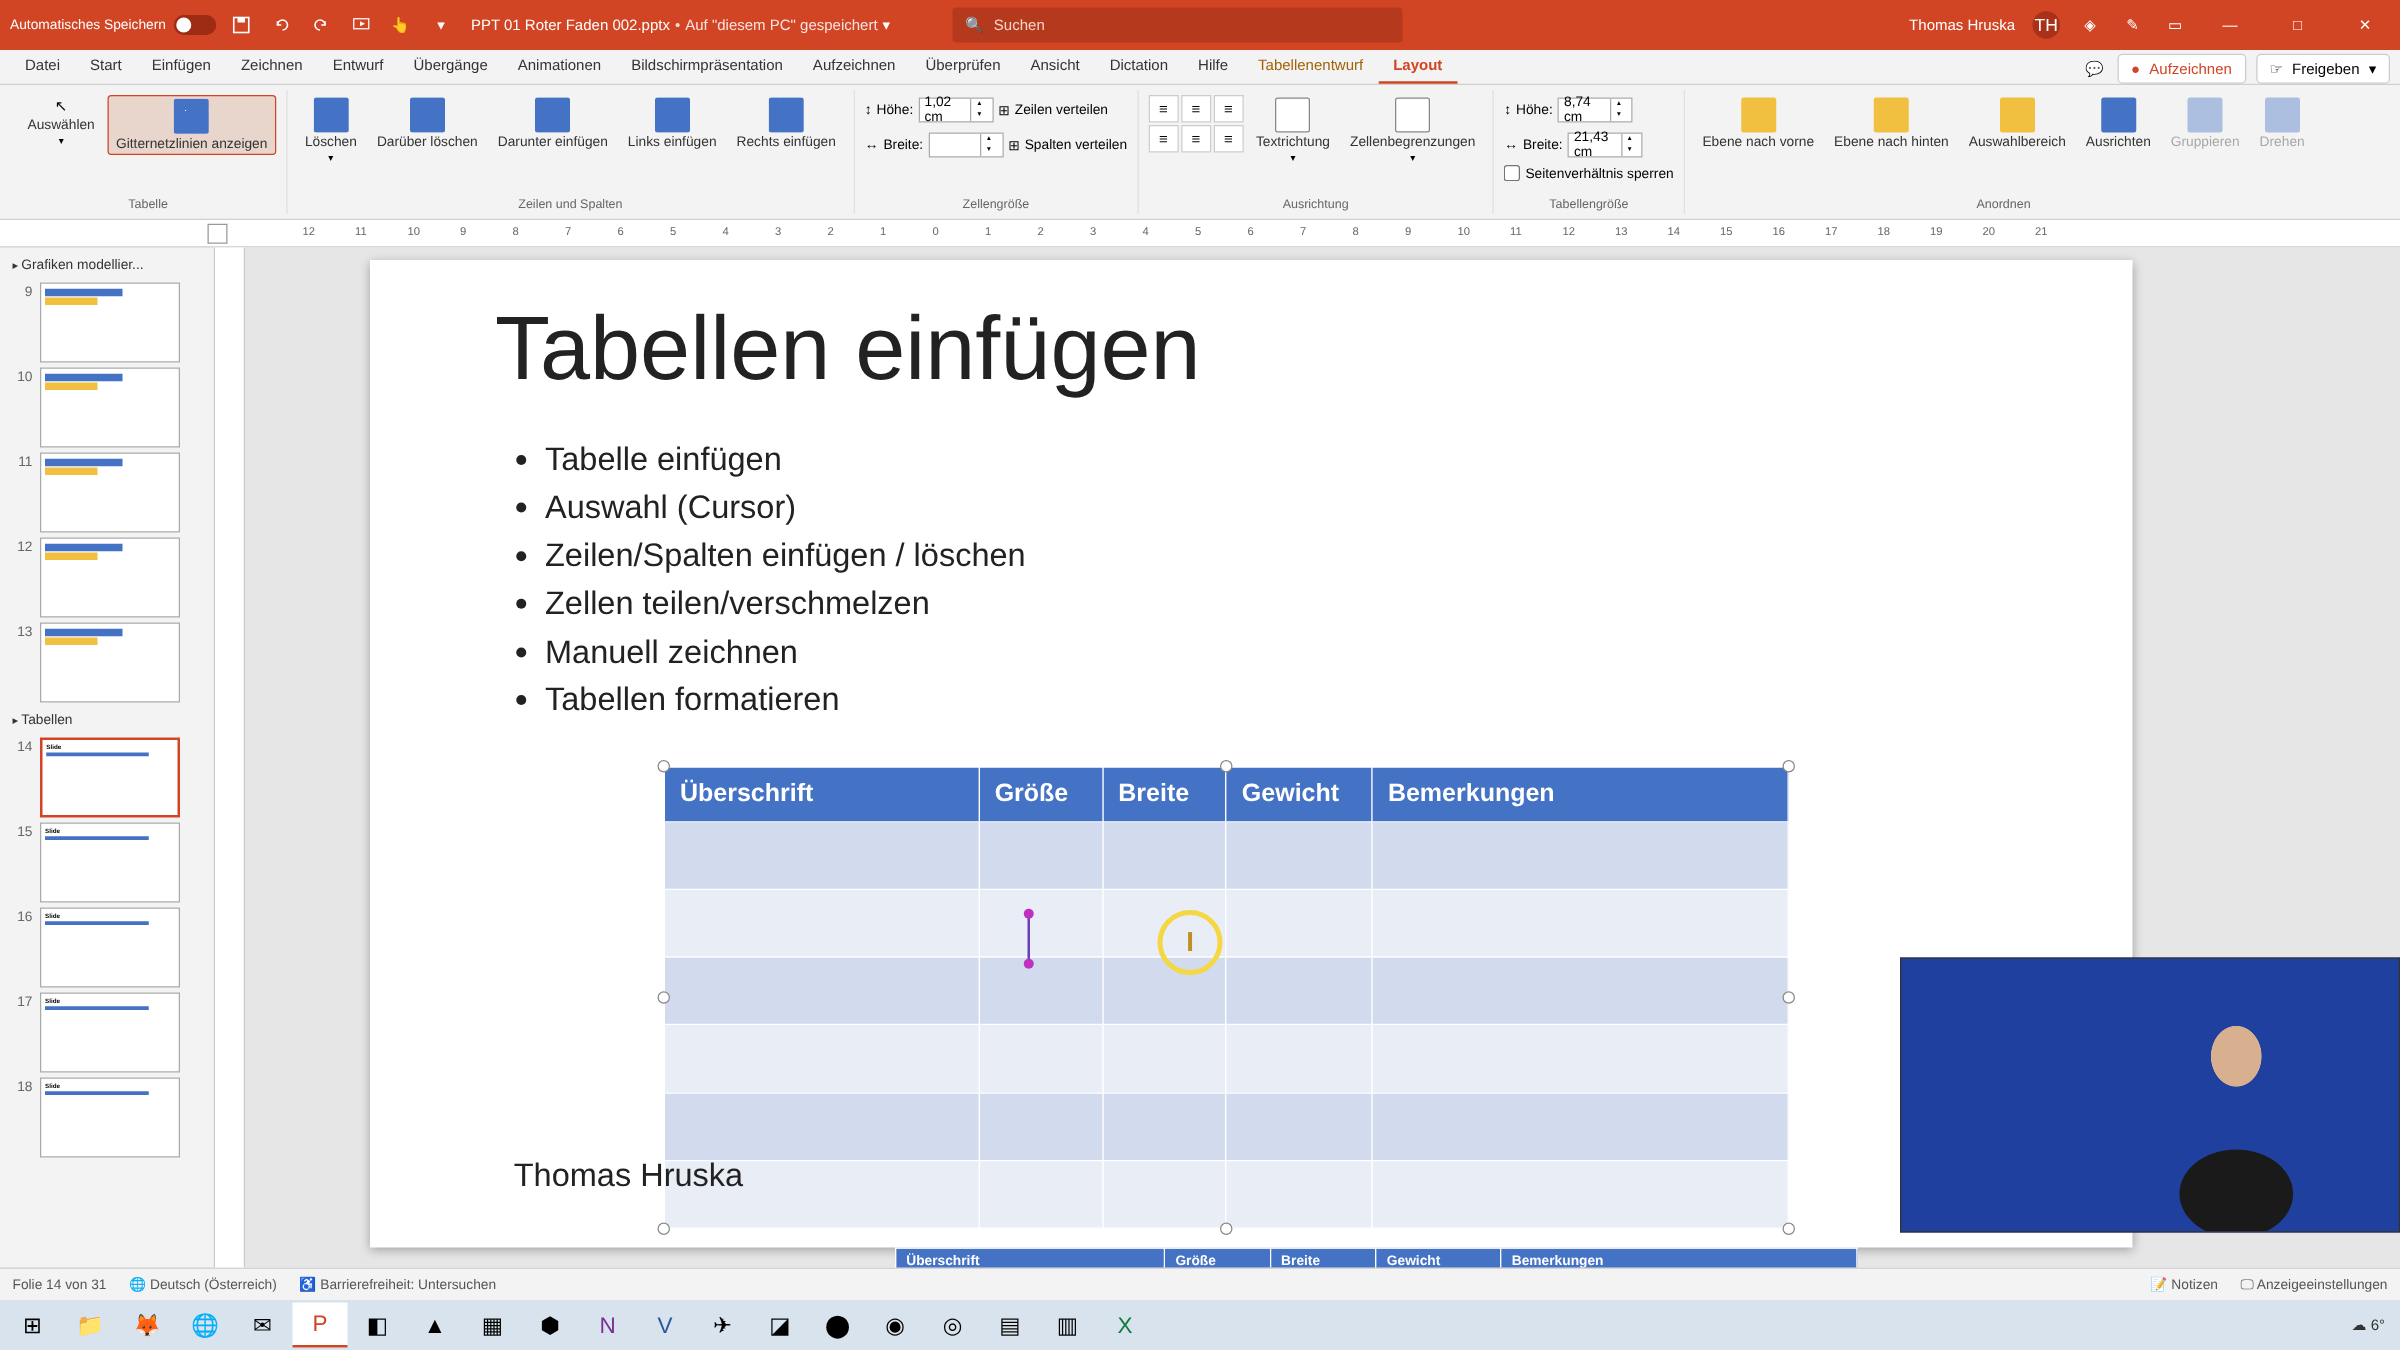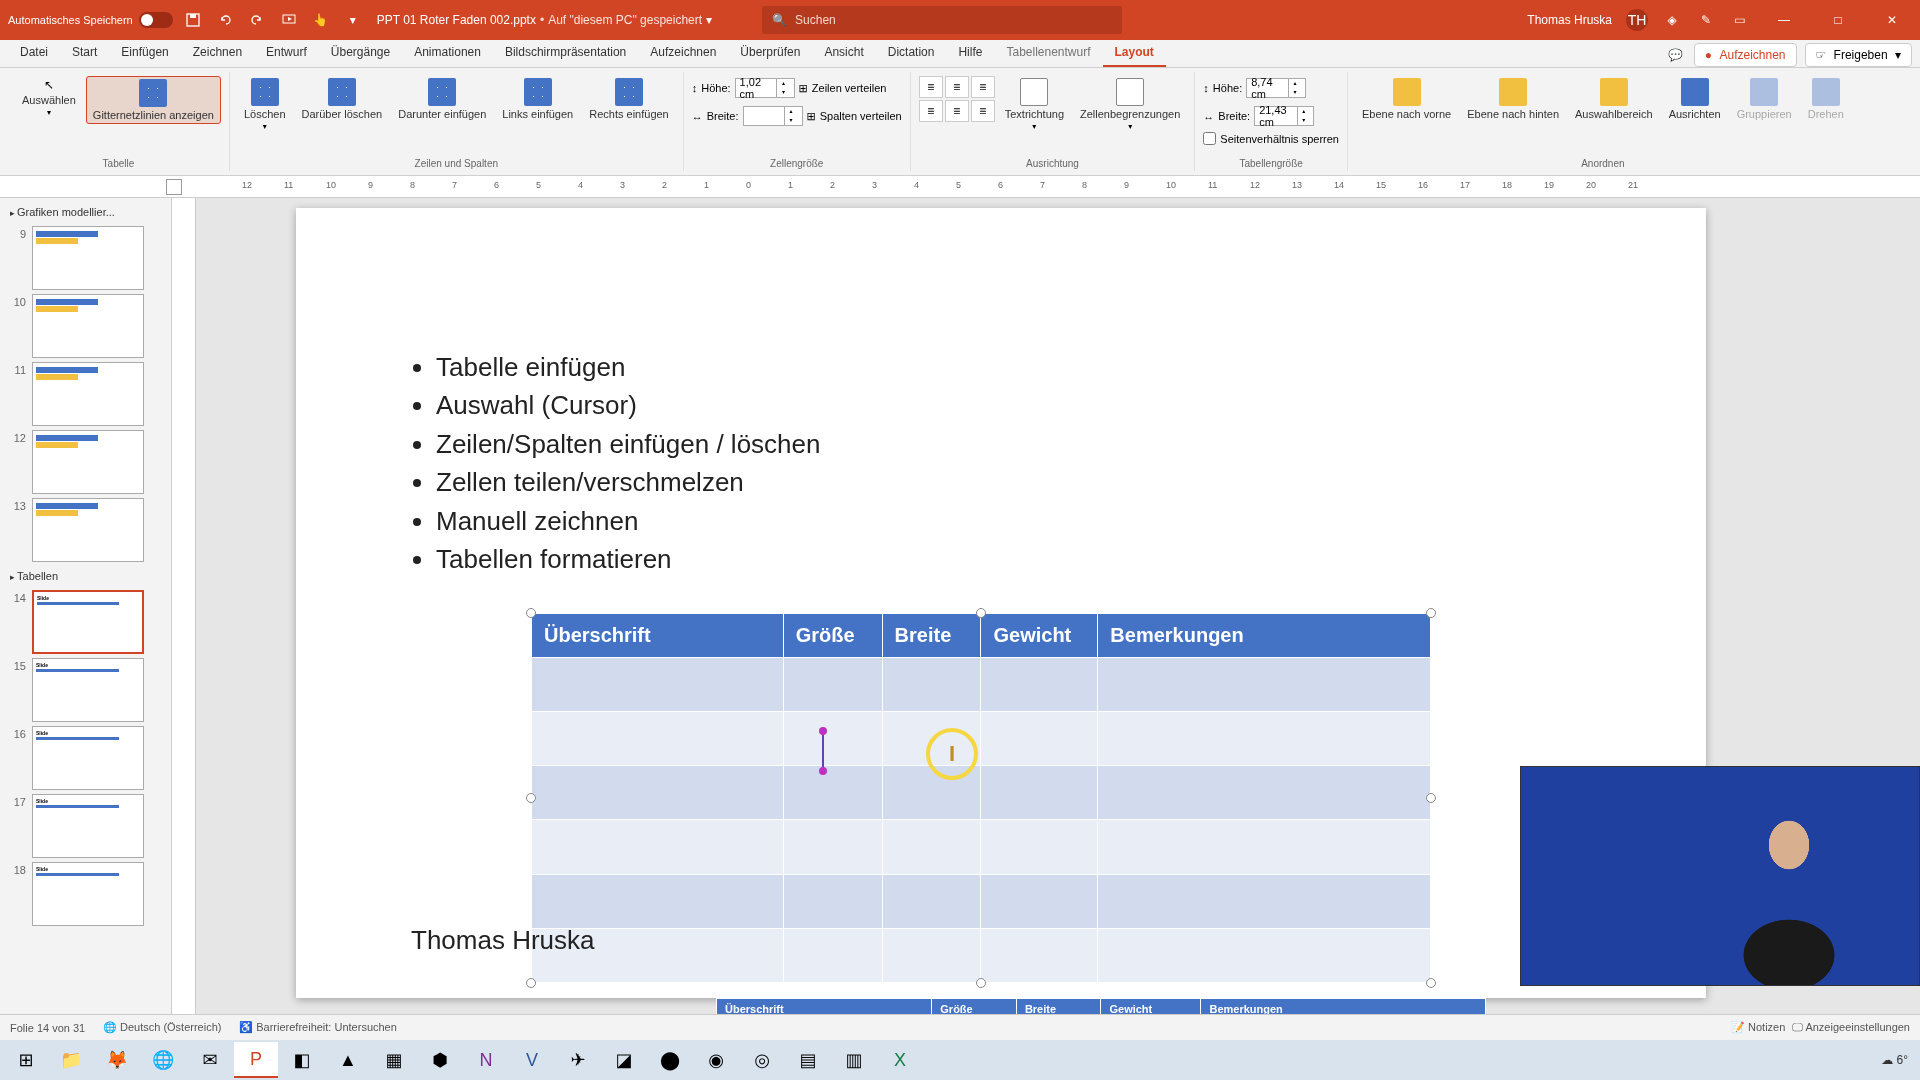--- a/index.html
+++ b/index.html
@@ -17,21 +17,21 @@
 .searchbox{flex:0 0 360px;height:28px;background:#b53a1d;border-radius:3px;display:flex;align-items:center;padding:0 10px;gap:8px;margin-left:40px}
 .searchbox input{background:transparent;border:none;color:#fff;outline:none;flex:1;font-size:12px}
 .searchbox input::placeholder{color:#f5d5cc}
 .titlebar-right{margin-left:auto;display:flex;align-items:center;gap:14px}
 .avatar{width:22px;height:22px;border-radius:50%;background:#a83118;display:flex;align-items:center;justify-content:center;font-size:14px}
 .winbtn{width:40px;height:40px;display:flex;align-items:center;justify-content:center;cursor:pointer}
 
 
 .tabsrow{height:28px;background:#f3f3f3;display:flex;align-items:flex-end;padding:0 8px;border-bottom:1px solid #d0d0d0}
 .tab{padding:6px 12px;font-size:12px;color:#333;cursor:pointer}
-.tab.context{color:#737373}
+.tab.context{color:#a16207}
 .tab.active{color:#d14424;border-bottom:2px solid #d14424;font-weight:600}
 .tabs-right{margin-left:auto;display:flex;gap:8px;align-items:center}
 .btn-pill{padding:4px 10px;border:1px solid #ccc;border-radius:4px;display:flex;align-items:center;gap:4px;background:#fff;font-size:12px;cursor:pointer}
 .btn-pill.red{color:#d14424}
 
 
 .ribbon{height:108px;background:#f3f3f3;border-bottom:1px solid #d0d0d0;display:flex;padding:4px 8px}
 .group{display:flex;flex-direction:column;align-items:center;padding:0 8px;border-right:1px solid #e0e0e0}
 .group:last-child{border-right:none}
 .group-ctrls{flex:1;display:flex;align-items:flex-start;gap:4px;padding-top:4px}
@@ -95,21 +95,21 @@
 
 .smalltable{position:absolute;left:420px;bottom:-22px;width:770px;border-collapse:collapse;font-size:11px}
 .smalltable th{background:#4472c4;color:#fff;text-align:left;padding:4px 8px;border:1px solid #fff;font-weight:700;font-size:11px}
 
 
 .webcam{position:absolute;right:0;bottom:28px;width:400px;height:220px;background:#2040a0;border:1px solid #333;overflow:hidden}
 .webcam .person{position:absolute;right:30px;bottom:0;width:200px;height:200px;background:radial-gradient(ellipse 50px 60px at 50% 30%,#d8b090 40%,transparent 41%),radial-gradient(ellipse 90px 70px at 50% 85%,#1a1a1a 50%,transparent 51%)}
 
 
 .statusbar{height:26px;background:#f3f3f3;border-top:1px solid #ccc;display:flex;align-items:center;padding:0 10px;font-size:11px;color:#555;gap:18px}
-.statusbar .right{margin-left:auto;display:flex;gap:7px;align-items:flex-end}
+.statusbar .right{margin-left:auto;display:flex;gap:18px;align-items:flex-end}
 
 
 .taskbar{height:40px;background:#d9e3ee;display:flex;align-items:center;padding:0 4px;gap:2px}
 .taskbtn{width:44px;height:36px;display:flex;align-items:center;justify-content:center;cursor:pointer;font-size:18px}
 .taskbtn.active{background:#fff;border-bottom:2px solid #d14424}
 .taskbar-right{margin-left:auto;display:flex;align-items:center;gap:10px;padding-right:8px;font-size:12px;color:#333}
 
 svg{display:block}
 </style>
 </head>
@@ -474,20 +474,21 @@
           <div class="thumb">
             <div class="th-title">Slide</div>
             <div class="th-bar" style="height:3px;width:80%"></div>
           </div>
         </div>
       </div>
   </div>
   <div class="vruler"></div>
   <div class="canvas">
     <div class="slide">
+      <div class="slide-title">Tabellen einfügen</div>
       <ul class="bullets" id="bullets">
           <li>Tabelle einfügen</li>
           <li>Auswahl (Cursor)</li>
           <li>Zeilen/Spalten einfügen / löschen</li>
           <li>Zellen teilen/verschmelzen</li>
           <li>Manuell zeichnen</li>
           <li>Tabellen formatieren</li>
         </ul>
 
       <table class="seltable">

